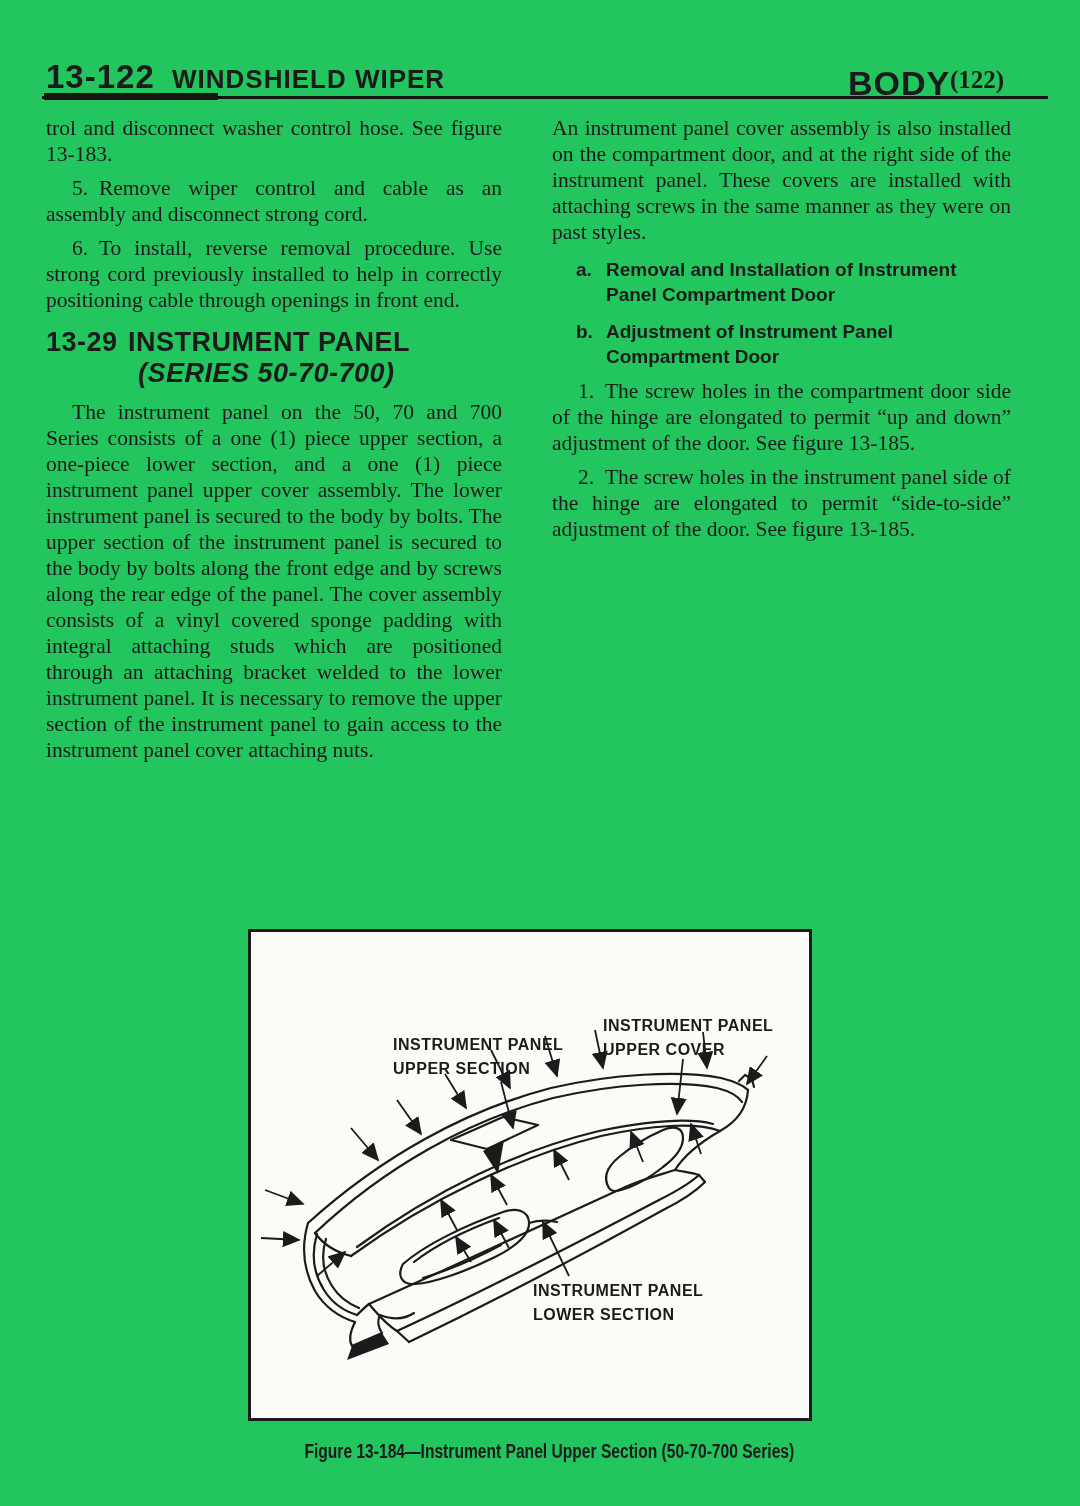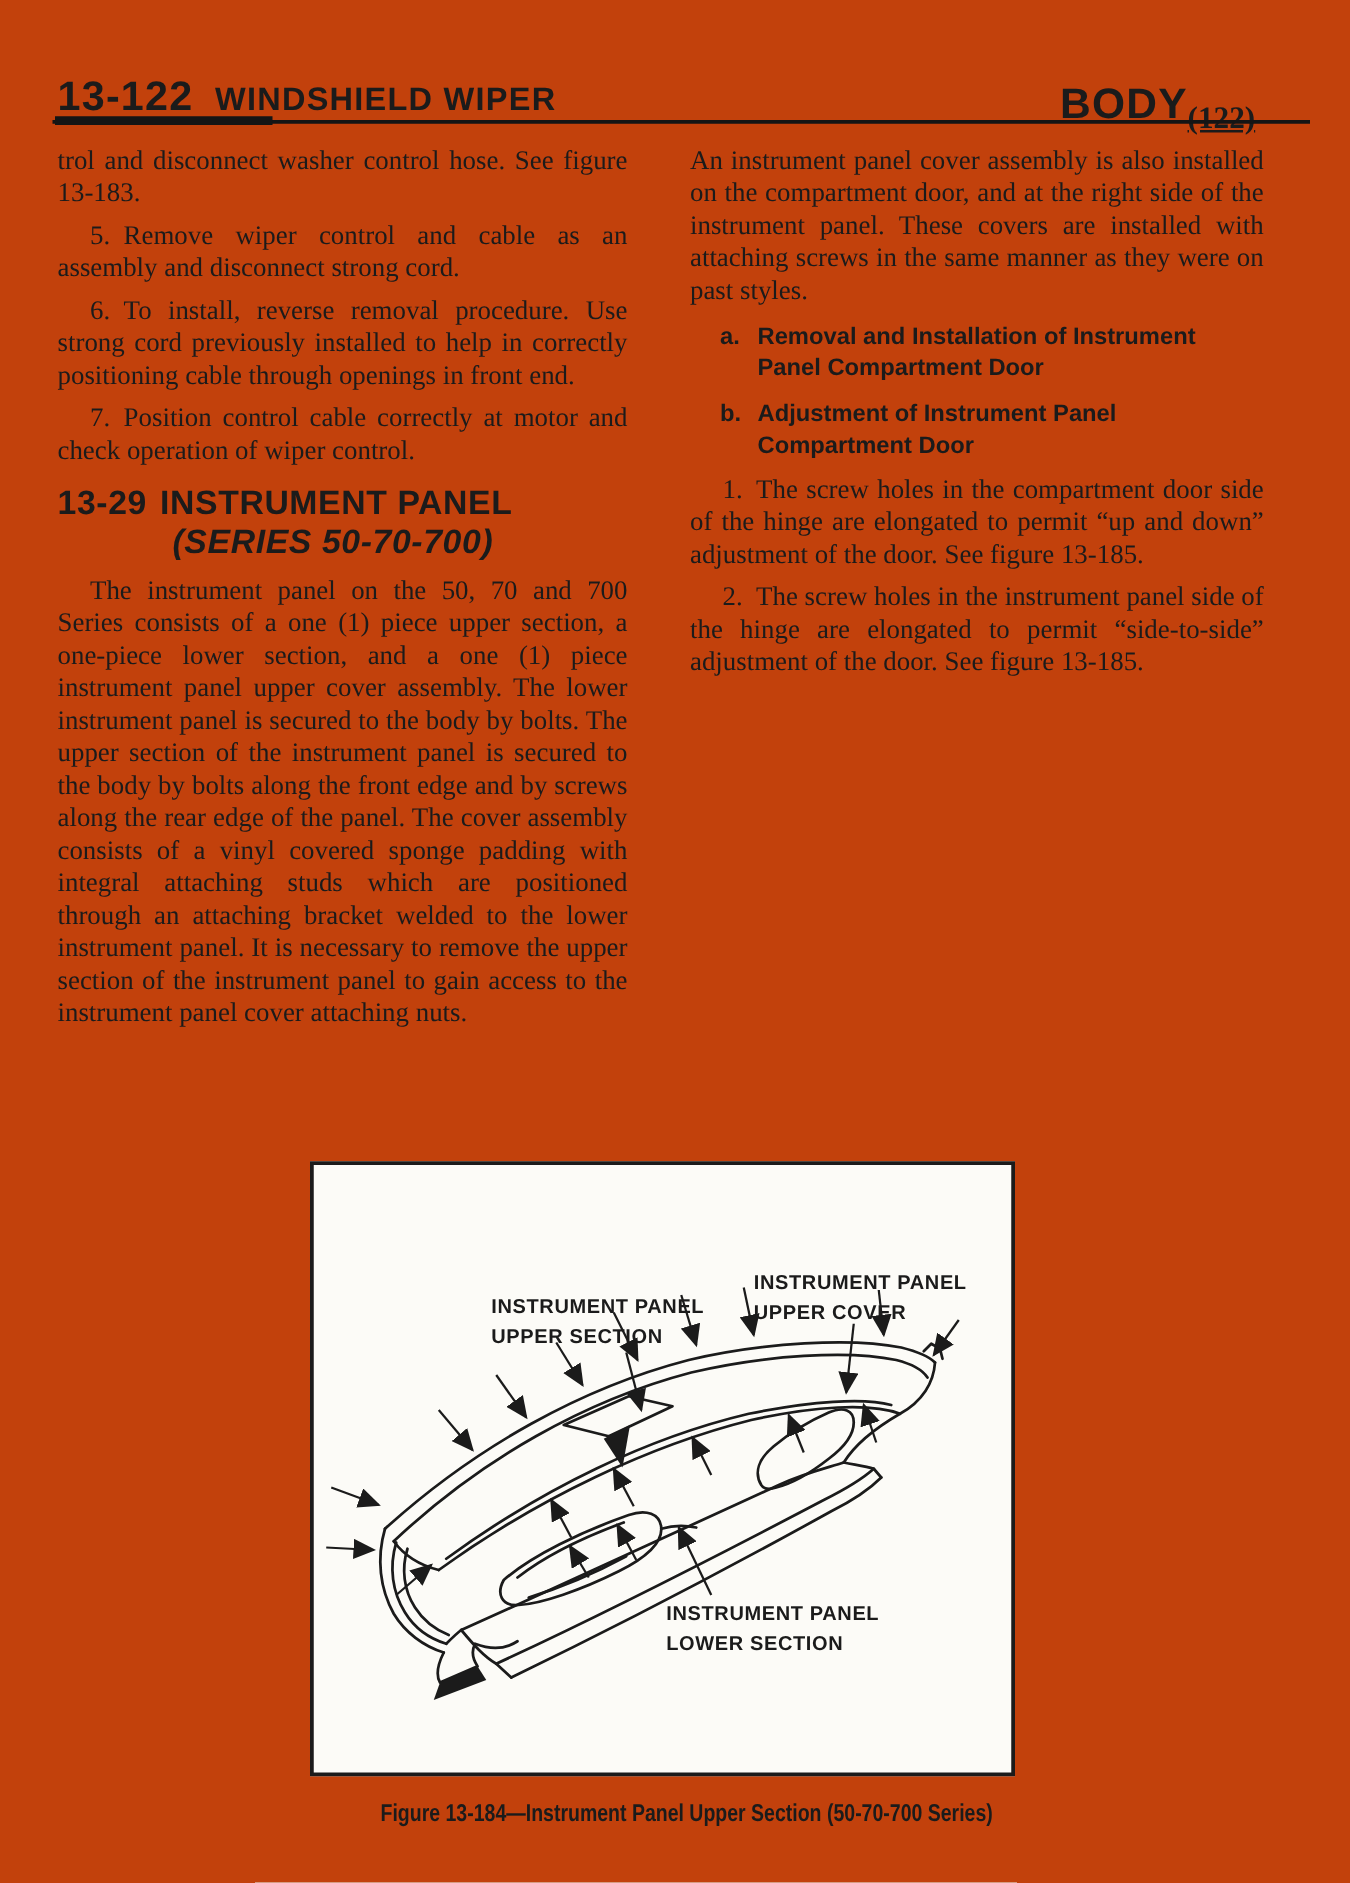--- a/index.html
+++ b/index.html
@@ -1,28 +1,28 @@
 <!DOCTYPE html>
 <html><head>
 <meta charset="utf-8">
 <title>Body Manual Page</title>
 <style>
   html,body{margin:0;padding:0;background:#e8e6e0;}
   .page{
     position:relative;width:1080px;height:1506px;margin:0 auto;
-    background:#c2410c;color:#1b1b1b;overflow:hidden;
+    background:#22c55e;color:#1b1b1b;overflow:hidden;
     font-family:"Liberation Serif","DejaVu Serif",serif;
   }
   .sans{font-family:"Liberation Sans","DejaVu Sans",sans-serif;font-weight:bold;}
 
   
   .h-code{position:absolute;left:46px;top:58px;font-size:33px;letter-spacing:1px;}
   .h-title{position:absolute;left:172px;top:64px;font-size:26px;letter-spacing:1px;}
   .h-chapter{position:absolute;left:848px;top:64px;font-size:34px;letter-spacing:1px;}
-  .h-page{position:absolute;left:950px;top:81px;font-size:25px;font-weight:bold;text-decoration:underline;}
+  .h-page{position:absolute;left:950px;top:66px;font-size:25px;font-weight:bold;}
   .rule{position:absolute;left:42px;top:96px;width:1006px;height:3px;background:#151515;}
   .rule-thick{position:absolute;left:44px;top:93px;width:174px;height:7px;background:#151515;}
 
   
   .col{position:absolute;top:115px;font-size:21.5px;line-height:26px;text-align:justify;}
   .col-left{left:46px;width:456px;}
   .col-right{left:552px;width:459px;}
   .col p{margin:0 0 8px 0;}
   .indent{text-indent:26px;}
 
@@ -63,21 +63,20 @@
   <span class="h-title sans">WINDSHIELD WIPER</span>
   <span class="h-chapter sans">BODY</span>
   <span class="h-page">(122)</span>
   <div class="rule"></div>
   <div class="rule-thick"></div>
 
   <div class="col col-left">
     <p>trol and disconnect washer control hose. See figure 13-183.</p>
     <p class="indent">5. Remove wiper control and cable as an assembly and disconnect strong cord.</p>
     <p class="indent">6. To install, reverse removal procedure. Use strong cord previously installed to help in correctly positioning cable through openings in front end.</p>
-    <p class="indent">7. Position control cable correctly at motor and check operation of wiper control.</p>
     <div class="sec-head sans">
       <span>13-29</span>
       <span>INSTRUMENT PANEL</span>
       <span class="l2">(SERIES 50-70-700)</span>
     </div>
     <p class="indent">The instrument panel on the 50, 70 and 700 Series consists of a one (1) piece upper section, a one-piece lower section, and a one (1) piece instrument panel upper cover assembly. The lower instrument panel is secured to the body by bolts. The upper section of the instrument panel is secured to the body by bolts along the front edge and by screws along the rear edge of the panel. The cover assembly consists of a vinyl covered sponge padding with integral attaching studs which are positioned through an attaching bracket welded to the lower instrument panel. It is necessary to remove the upper section of the instrument panel to gain access to the instrument panel cover attaching nuts.</p>
   </div>
 
   <div class="col col-right">
     <p>An instrument panel cover assembly is also installed on the compartment door, and at the right side of the instrument panel. These covers are installed with attaching screws in the same manner as they were on past styles.</p>

